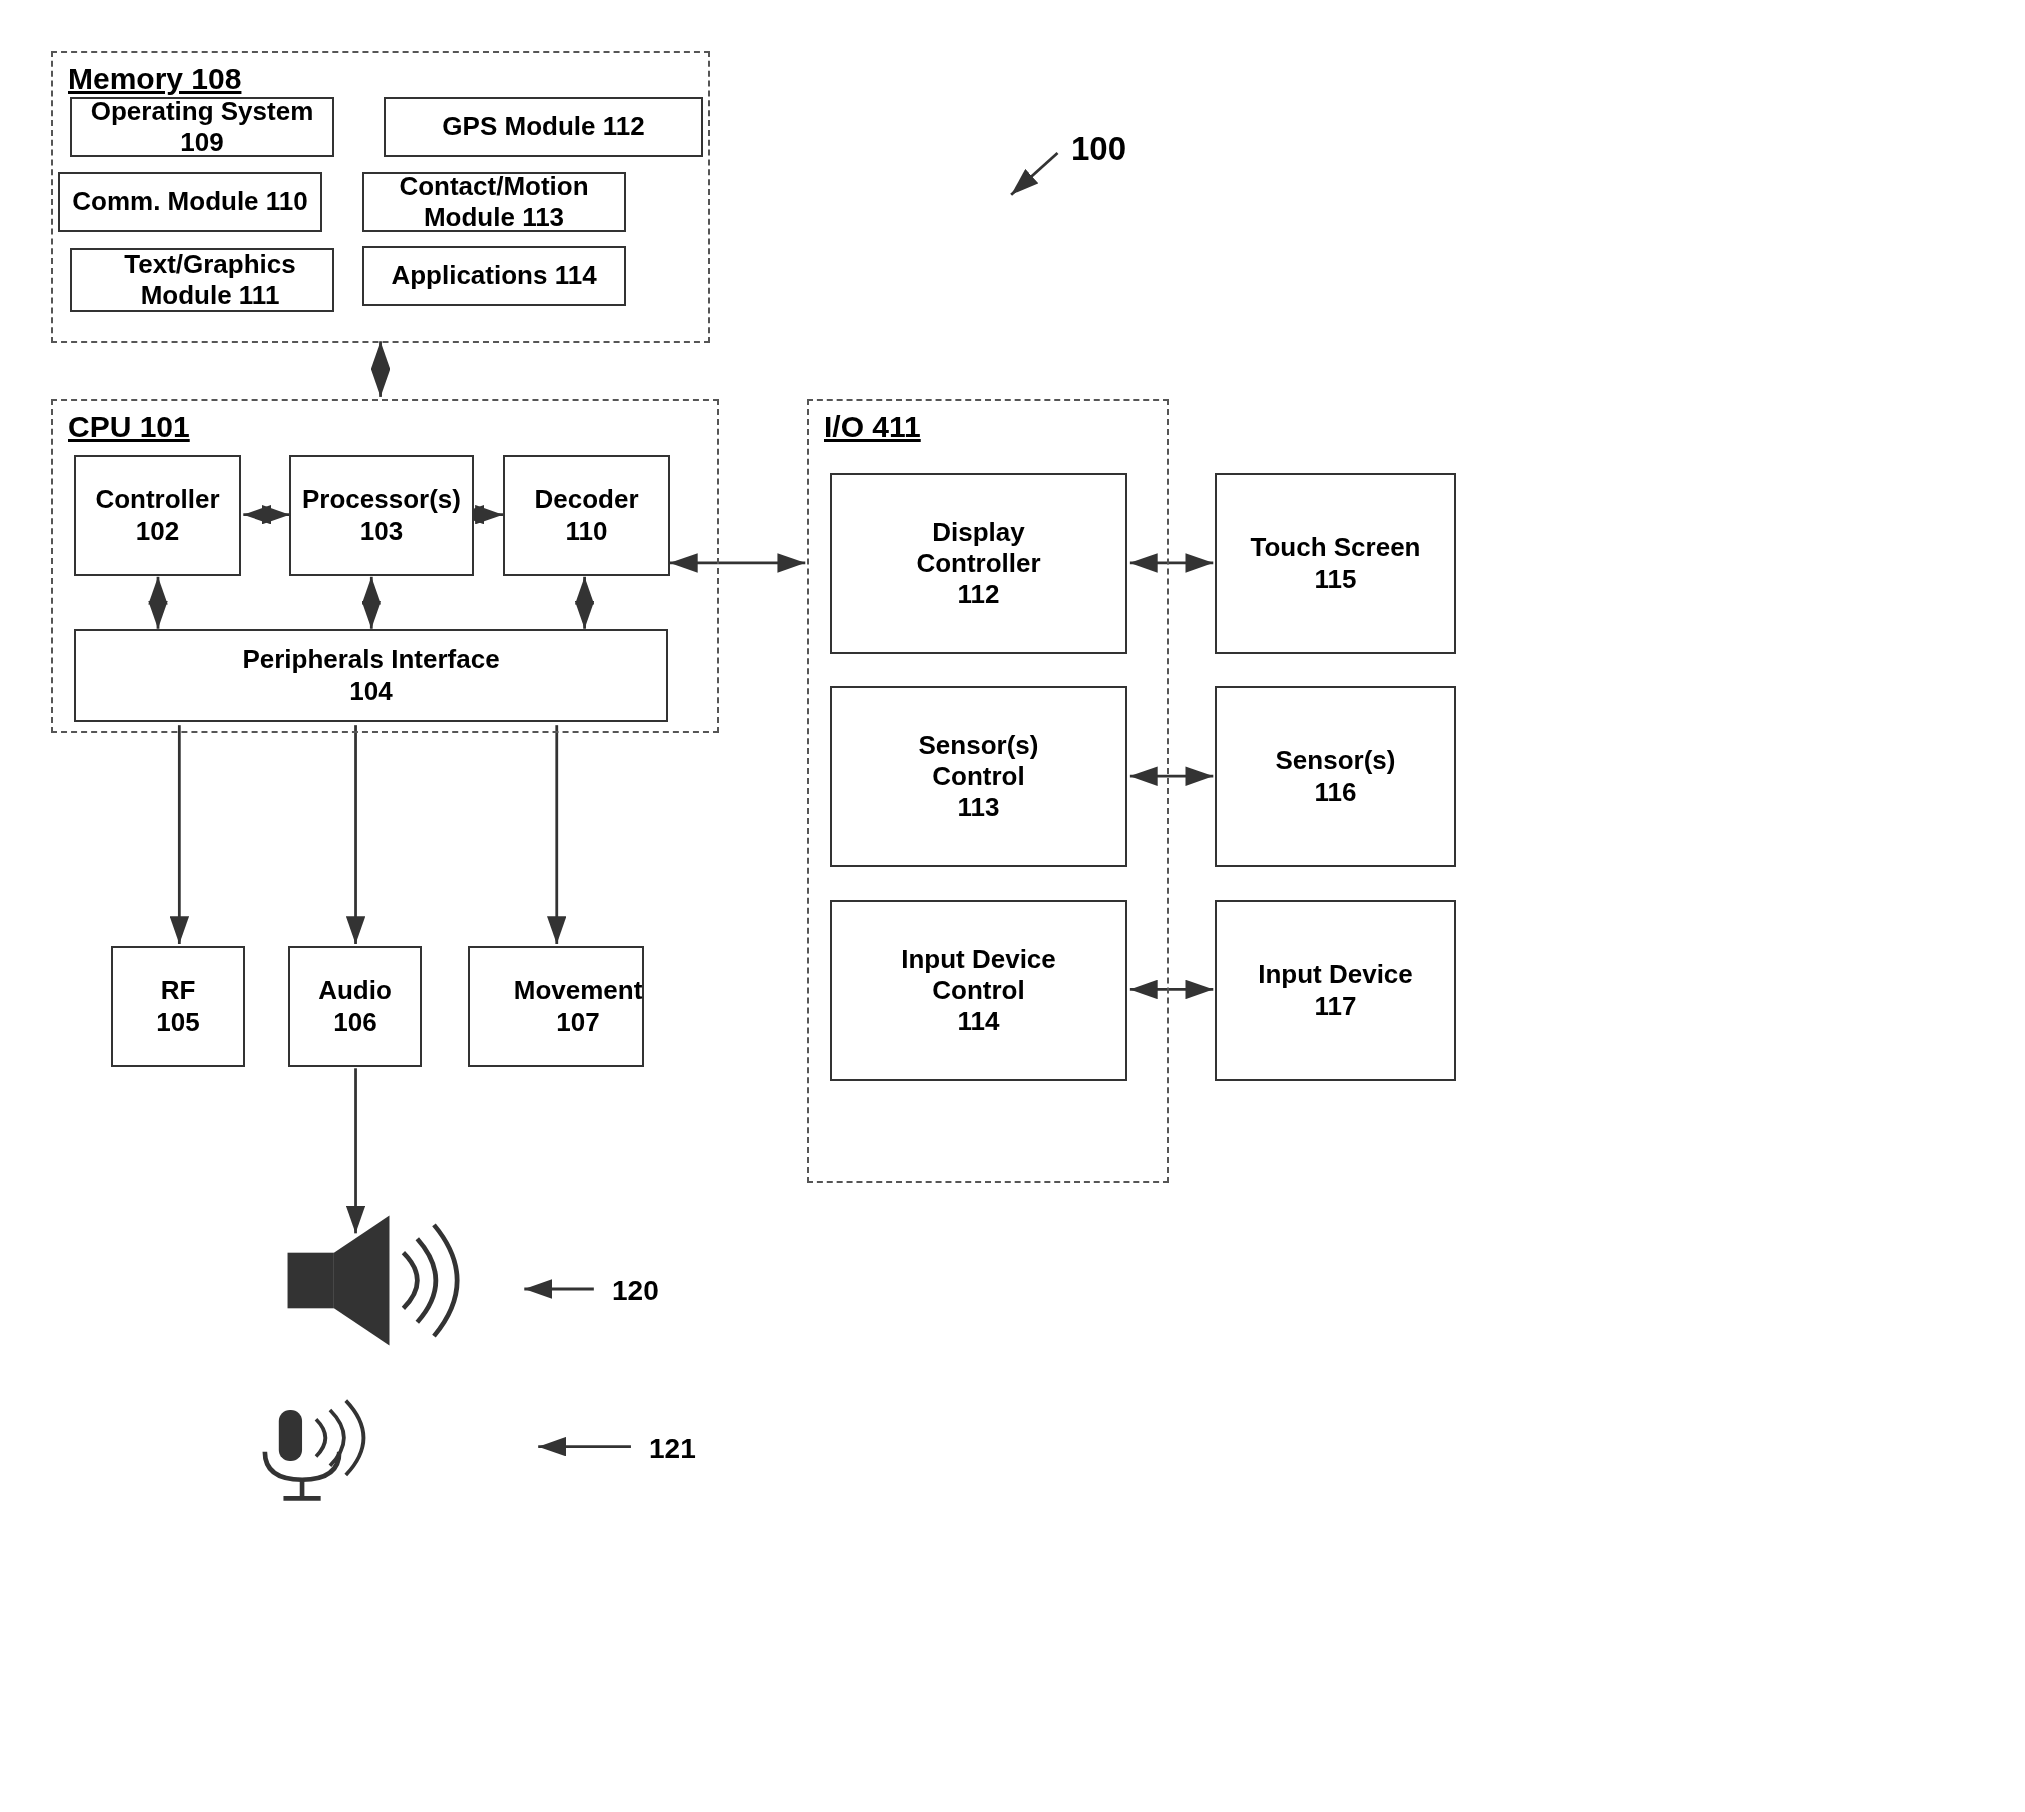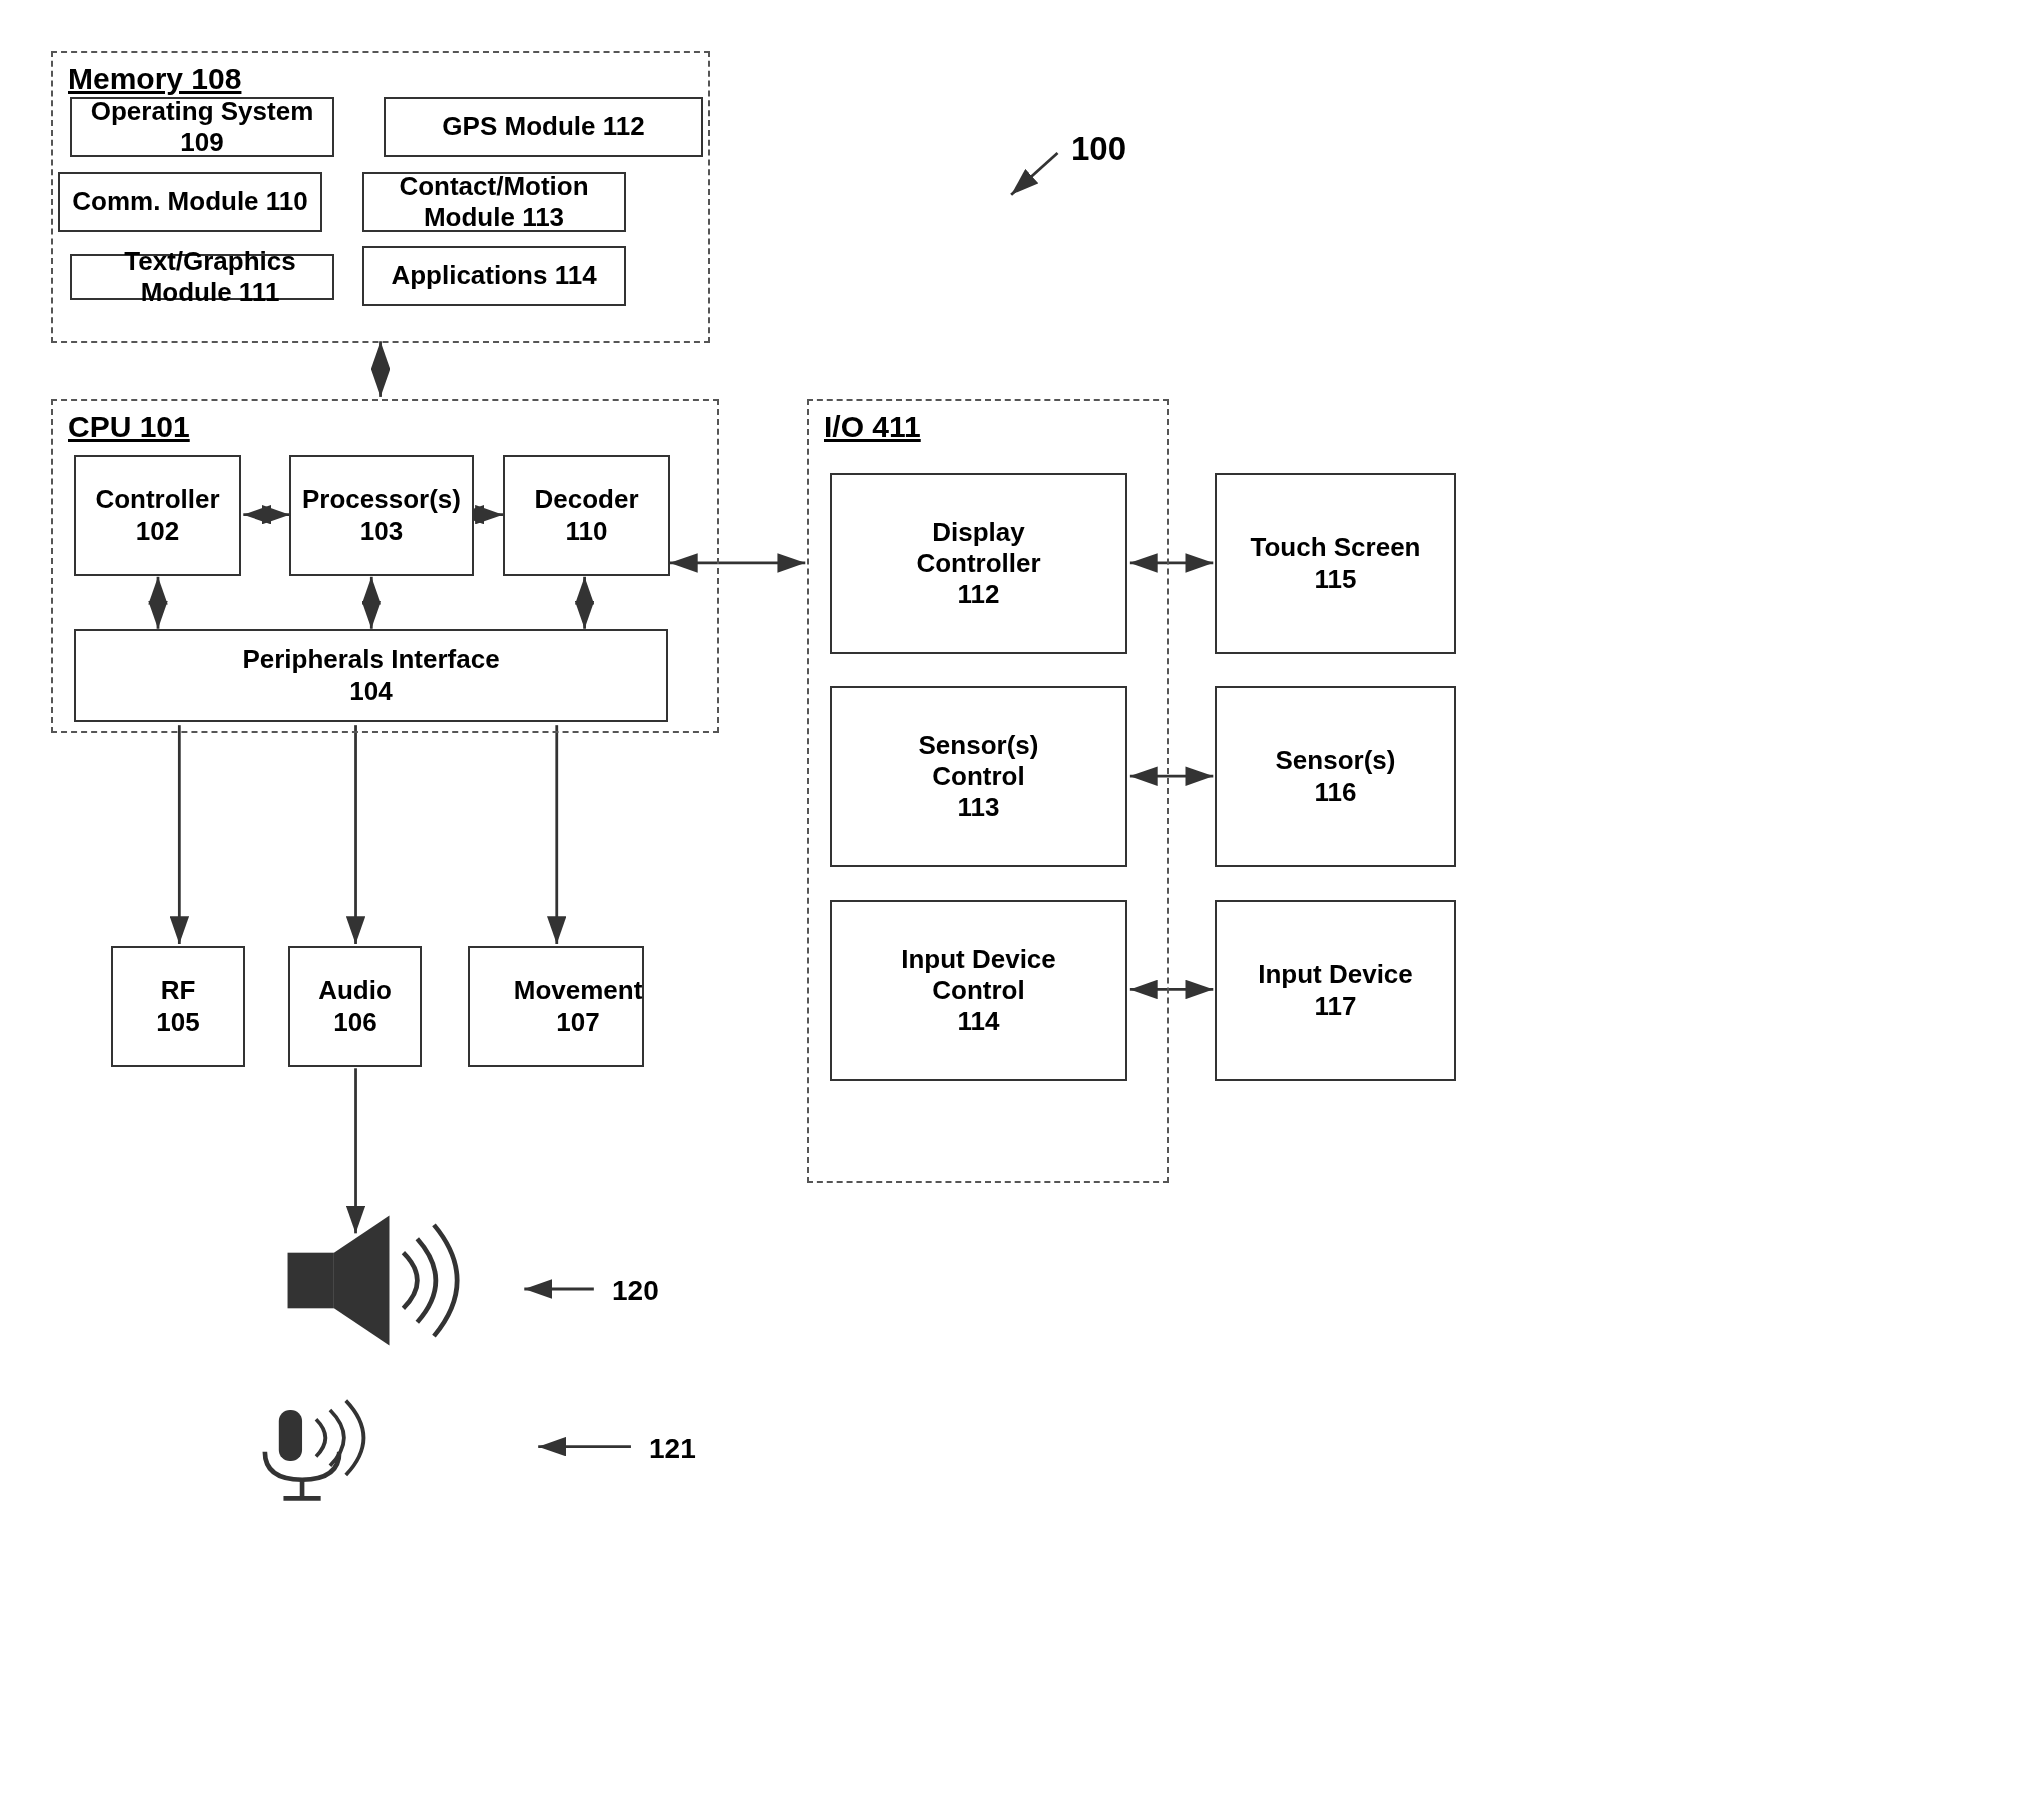--- a/index.html
+++ b/index.html
@@ -125,21 +125,21 @@
   </div>
   <div class="box" style="left:362px; top:97px; width:319px; height:60px;margin-left:22px;">
     <span class="box-label">GPS Module 112</span>
   </div>
   <div class="box" style="left:58px; top:172px; width:264px; height:60px;">
     <span class="box-label">Comm. Module 110</span>
   </div>
   <div class="box" style="left:362px; top:172px; width:264px; height:60px;">
     <span class="box-label">Contact/Motion Module 113</span>
   </div>
-  <div class="box" style="left:70px; top:254px; width:264px; height:46px;padding-left:16px;">
+  <div class="box" style="left:70px; top:248px; width:264px; height:64px;padding-left:16px;">
     <span class="box-label">Text/Graphics Module 111</span>
   </div>
   <div class="box" style="left:362px; top:246px; width:264px; height:60px;">
     <span class="box-label">Applications 114</span>
   </div>
 
   <div class="outer-box" style="left:51px; top:399px; width:668px; height:334px;">
     <span class="outer-box-label">CPU 101</span>
   </div>
 

